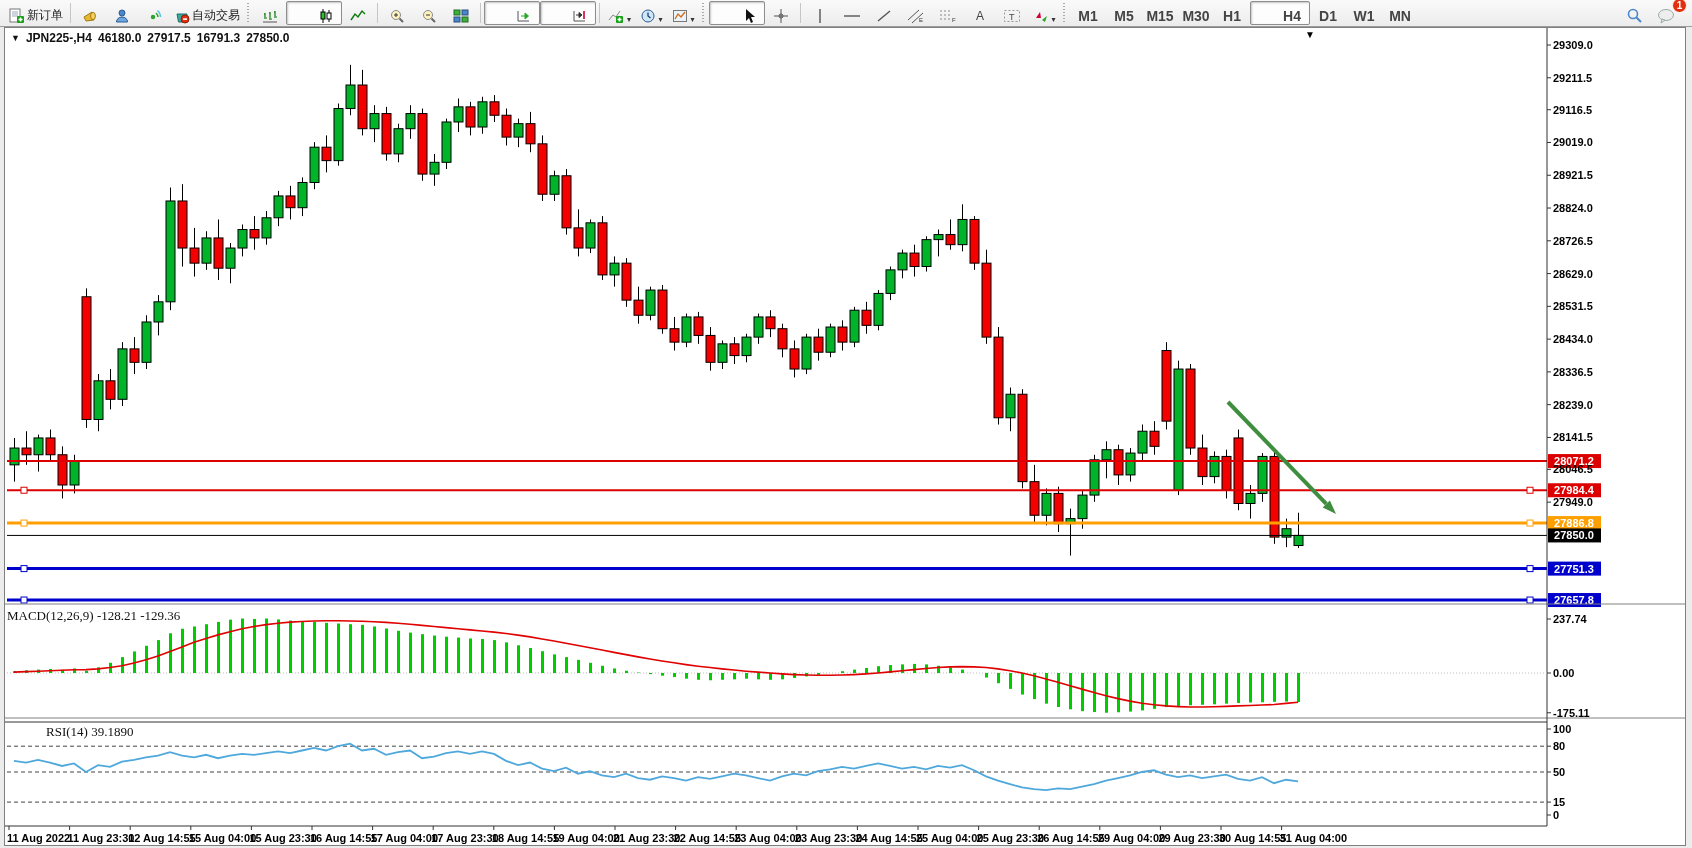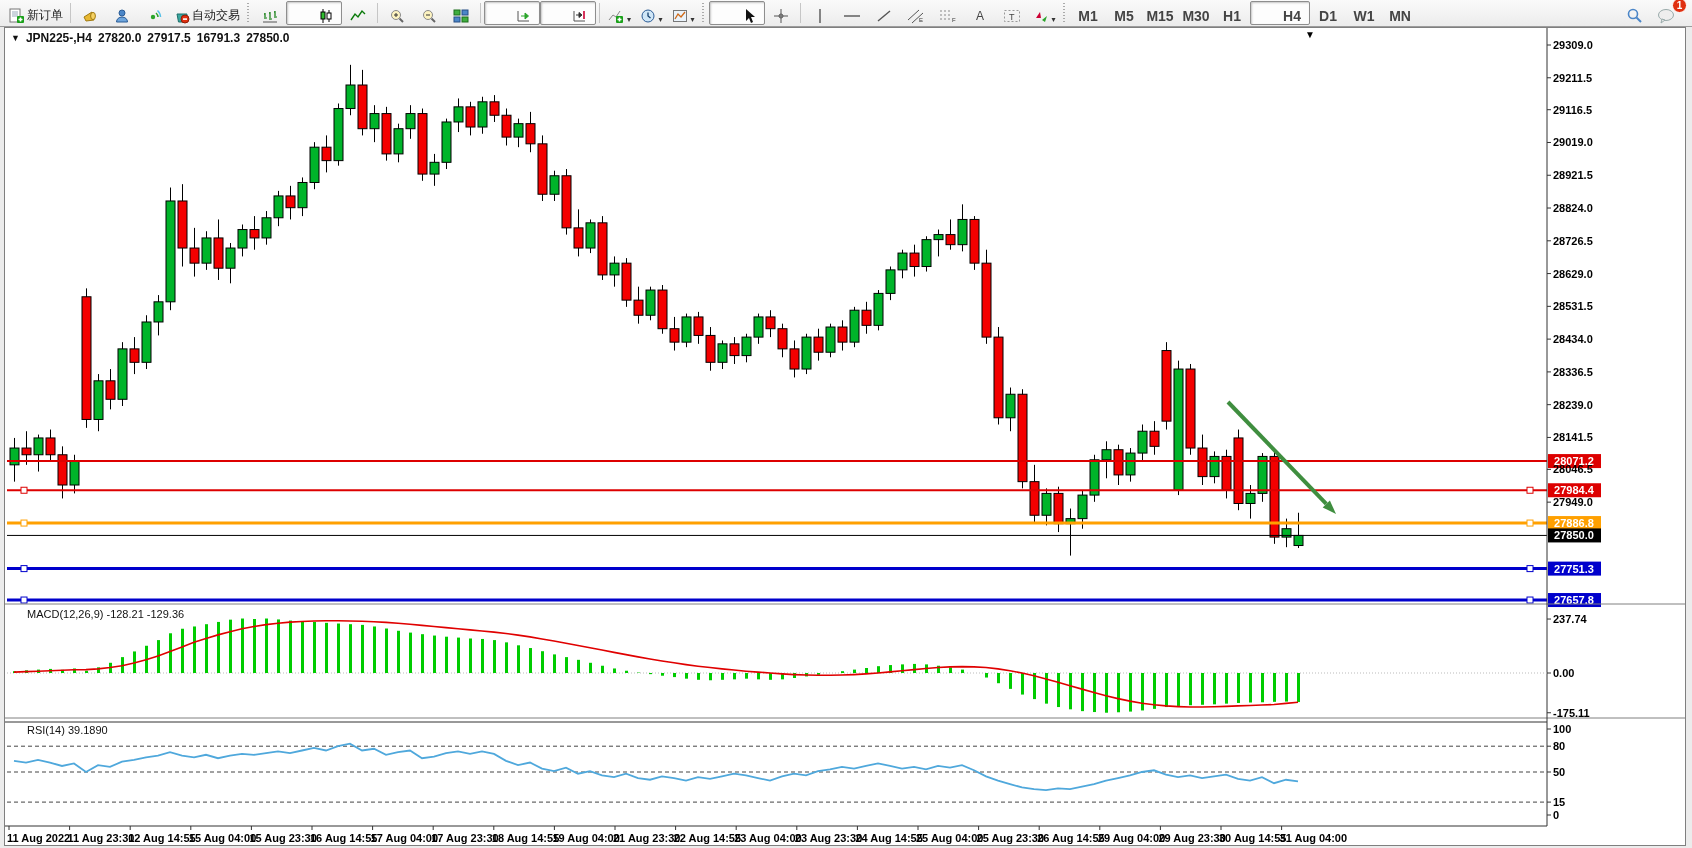--- a/index.html
+++ b/index.html
@@ -12,21 +12,21 @@
   .tgrip{width:4px;height:20px;margin:0 3px;background:repeating-linear-gradient(#aaa 0 1px,transparent 1px 3px);background-size:2px 100%;background-repeat:repeat-y;}
   .tf{font-size:14px;font-weight:bold;color:#444;width:28px;justify-content:center;}
   .caret{font-size:8px;color:#333;margin-left:1px;}
   .spacer{margin-left:auto;}
   .chat-wrap{position:relative;margin-right:10px;}
   .badge{position:absolute;right:-6px;top:-4px;background:#e03010;color:#fff;border-radius:8px;font-size:10px;font-weight:bold;min-width:13px;height:13px;display:flex;align-items:center;justify-content:center;border:1px solid #fff;}
   
   .chart-window{position:absolute;left:4px;top:27px;width:1680px;height:817px;border:1px solid #7f7f7f;background:#fff;overflow:hidden;}
   .chart-header{position:absolute;left:6px;top:3px;font-size:12px;font-weight:bold;color:#111;z-index:5;display:flex;gap:6px;align-items:center;}
   .chart-header .tri{font-size:9px;}
-  .ind-label{position:absolute;left:22px;font-size:11px;color:#111;z-index:5;}
+  .ind-label{position:absolute;left:2px;font-size:13px;color:#111;z-index:5;font-family:Liberation Serif, serif;}
   .tr-arrow{position:absolute;left:1300px;top:1px;font-size:10px;color:#000;z-index:5;}
   svg text{font-family:"Liberation Sans",sans-serif;}
 </style>
 </head>
 <body>
 
 <div class="toolbar">
   <div class="tbtn">
     <svg width="17" height="16" viewBox="0 0 17 16">
         <rect x="2" y="1" width="10" height="13" fill="#fff" stroke="#777"></rect>
@@ -230,28 +230,28 @@
         <path d="M5 11l-1 4 4-3z" fill="#eee" stroke="#9aa"></path>
       </svg>
     <span class="badge">1</span>
   </div>
 </div>
 
 <div class="chart-window">
   <div class="chart-header">
     <span class="tri">▼</span>
     <span>JPN225-,H4</span>
-    <span>27820.0</span>
+    <span>46180.0</span>
     <span>27917.5</span>
     <span>16791.3</span>
     <span>27850.0</span>
   </div>
   <div class="tr-arrow">▼</div>
   <div class="ind-label" style="top:580px;">MACD(12,26,9) -128.21 -129.36</div>
-  <div class="ind-label" style="top:696px;">RSI(14) 39.1890</div>
+  <div class="ind-label" style="top:696px;margin-left:39px;">RSI(14) 39.1890</div>
   <svg id="chart" width="1680" height="817">
       <rect x="0" y="0" width="1680" height="817" fill="#ffffff"></rect>
       <g>
         <line x1="9.5" y1="409.94766" x2="9.5" y2="453.64585999999997" stroke="#000000" stroke-width="1"></line>
         <rect x="5" y="420.03186" width="9" height="16.807000000000016" fill="#00b42a" stroke="#000" stroke-width="1"></rect>
         <line x1="21.5" y1="403.22486" x2="21.5" y2="436.83886" stroke="#000000" stroke-width="1"></line>
         <rect x="17" y="420.03186" width="9" height="6.7228000000000065" fill="#f40000" stroke="#000" stroke-width="1"></rect>
         <line x1="33.5" y1="406.58626" x2="33.5" y2="443.56166" stroke="#000000" stroke-width="1"></line>
         <rect x="29" y="409.94766" width="9" height="16.807000000000016" fill="#00b42a" stroke="#000" stroke-width="1"></rect>
         <line x1="45.5" y1="401.54416" x2="45.5" y2="433.47746" stroke="#000000" stroke-width="1"></line>

